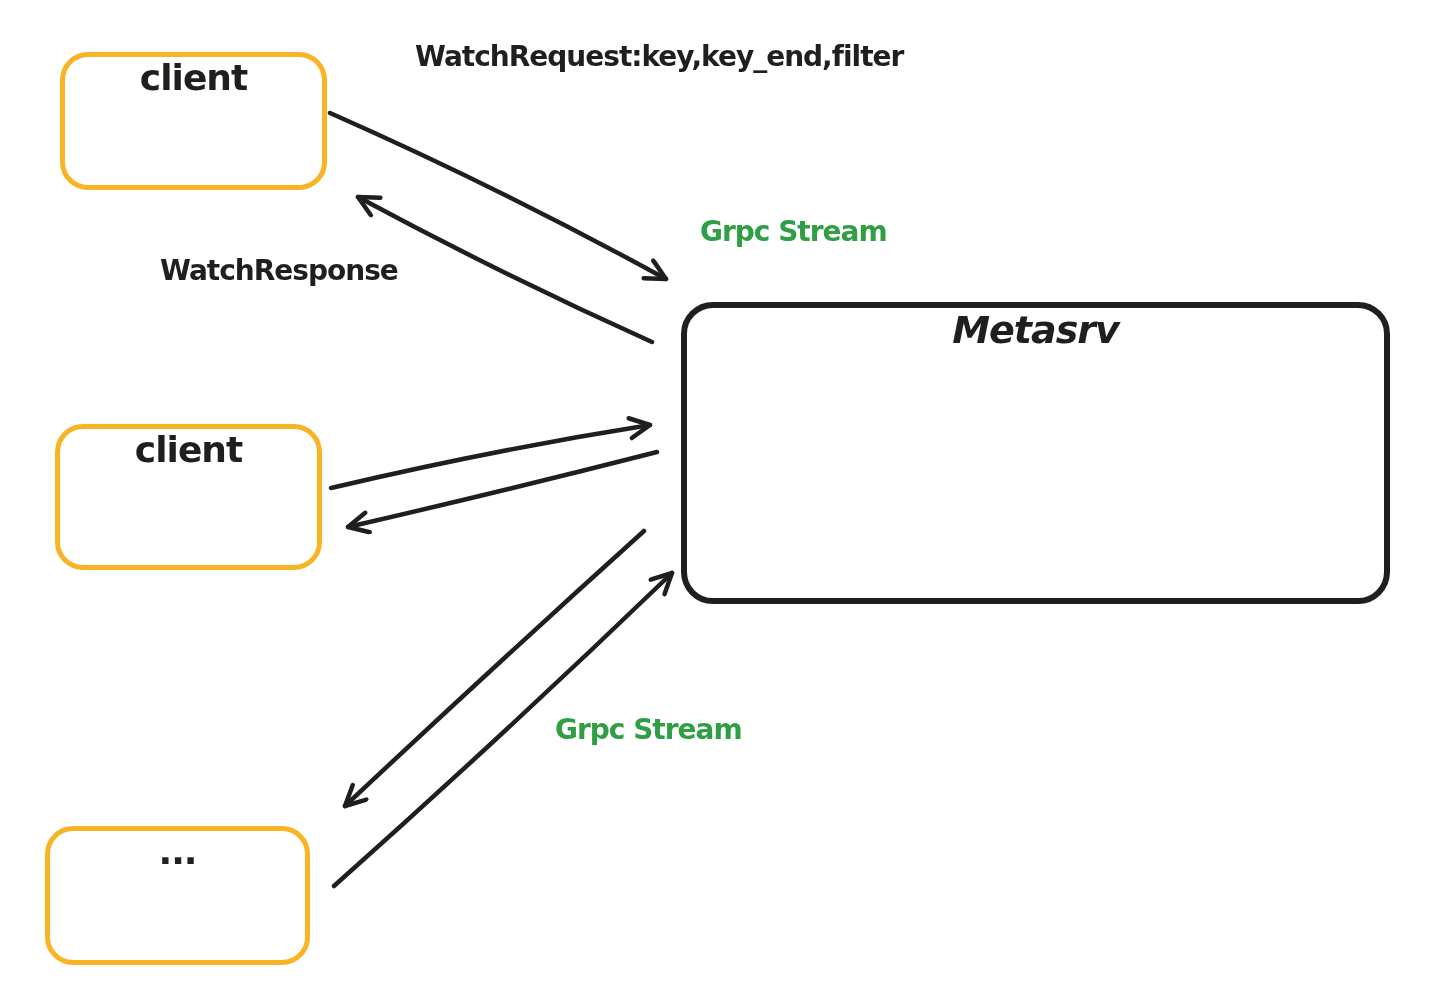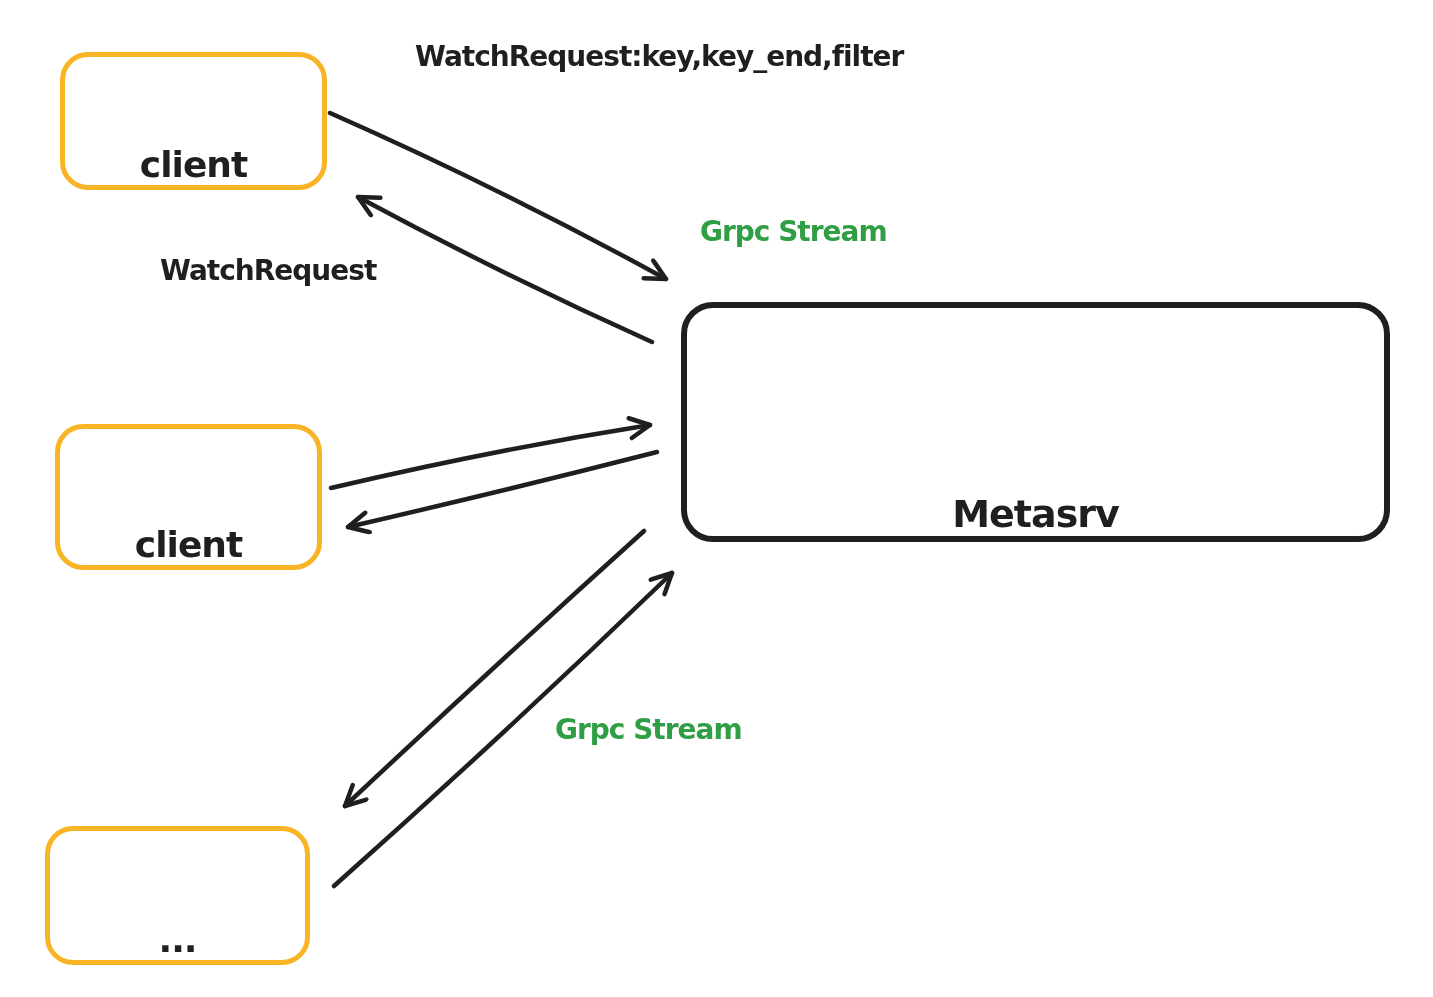--- a/index.html
+++ b/index.html
@@ -27,21 +27,21 @@
   .arrowhead-path{
     fill:none;
     stroke:var(--ink);
     stroke-width:4.5;
     stroke-linecap:round;
     stroke-linejoin:round;
   }
   .node{
     position:absolute;
     display:flex;
-    align-items:flex-end;
+    align-items:flex-start;
     justify-content:center;
     font-weight:bold;
     letter-spacing:-1px;
     background:transparent;
   }
   .node-client{
     border:5px solid var(--client-border);
     border-radius:28px;
     font-size:36px;
   }
@@ -86,25 +86,25 @@
   </div>
 
   <div class="node node-client" style="left:55px;top:424px;width:267px;height:146px;">
     <span>client</span>
   </div>
 
   <div class="node node-client" style="left:45px;top:826px;width:265px;height:139px;">
     <span>...</span>
   </div>
 
-  <div class="node node-metasrv" style="left:681px;top:302px;width:709px;height:240px;">
+  <div class="node node-metasrv" style="left:681px;top:302px;width:709px;height:302px;font-style:italic;">
     <span>Metasrv</span>
   </div>
 
   <div class="float-label" style="left:415px;top:40px;">WatchRequest:key,key_end,filter</div>
 
-  <div class="float-label" style="left:160px;top:254px;">WatchRequest</div>
+  <div class="float-label" style="left:160px;top:254px;">WatchResponse</div>
 
   <div class="float-label green" style="left:700px;top:215px;">Grpc Stream</div>
 
   <div class="float-label green" style="left:555px;top:713px;">Grpc Stream</div>
 
 </div>
 
 </body></html>

